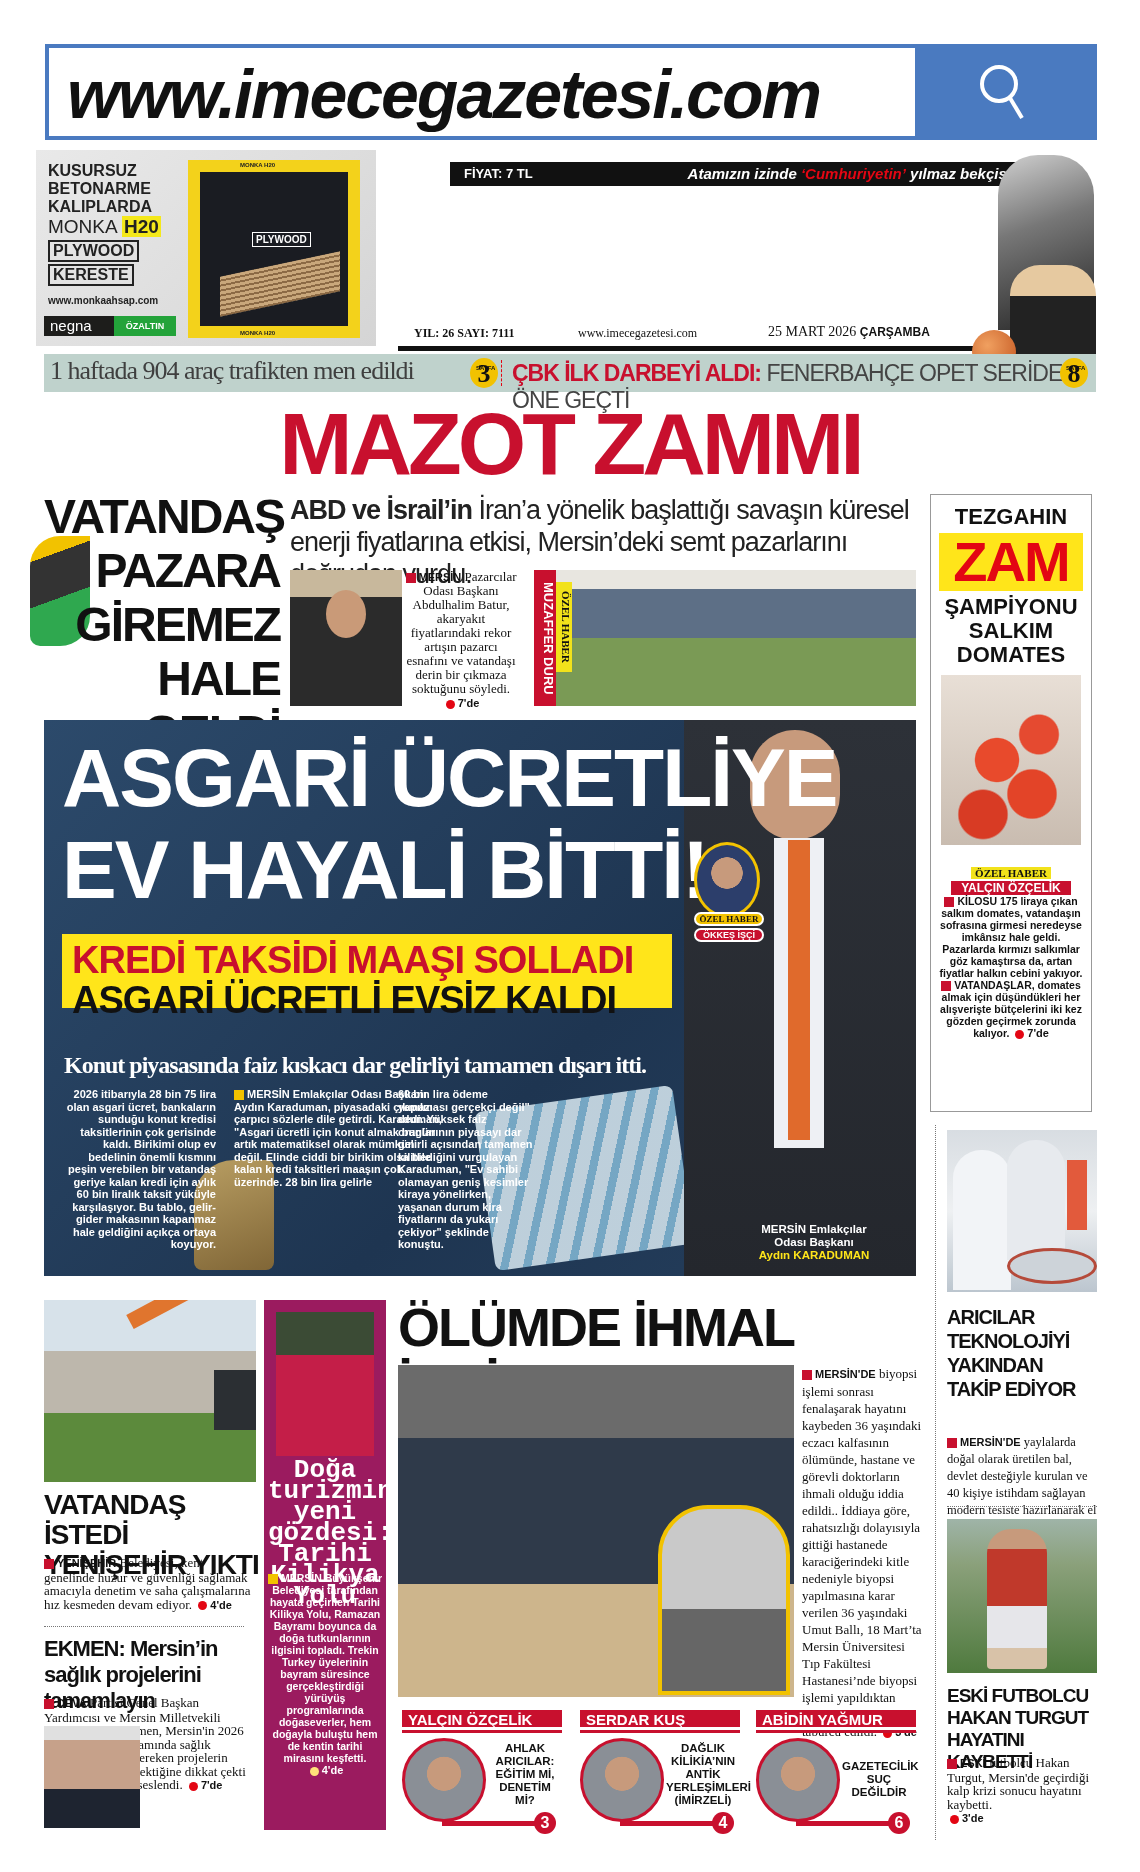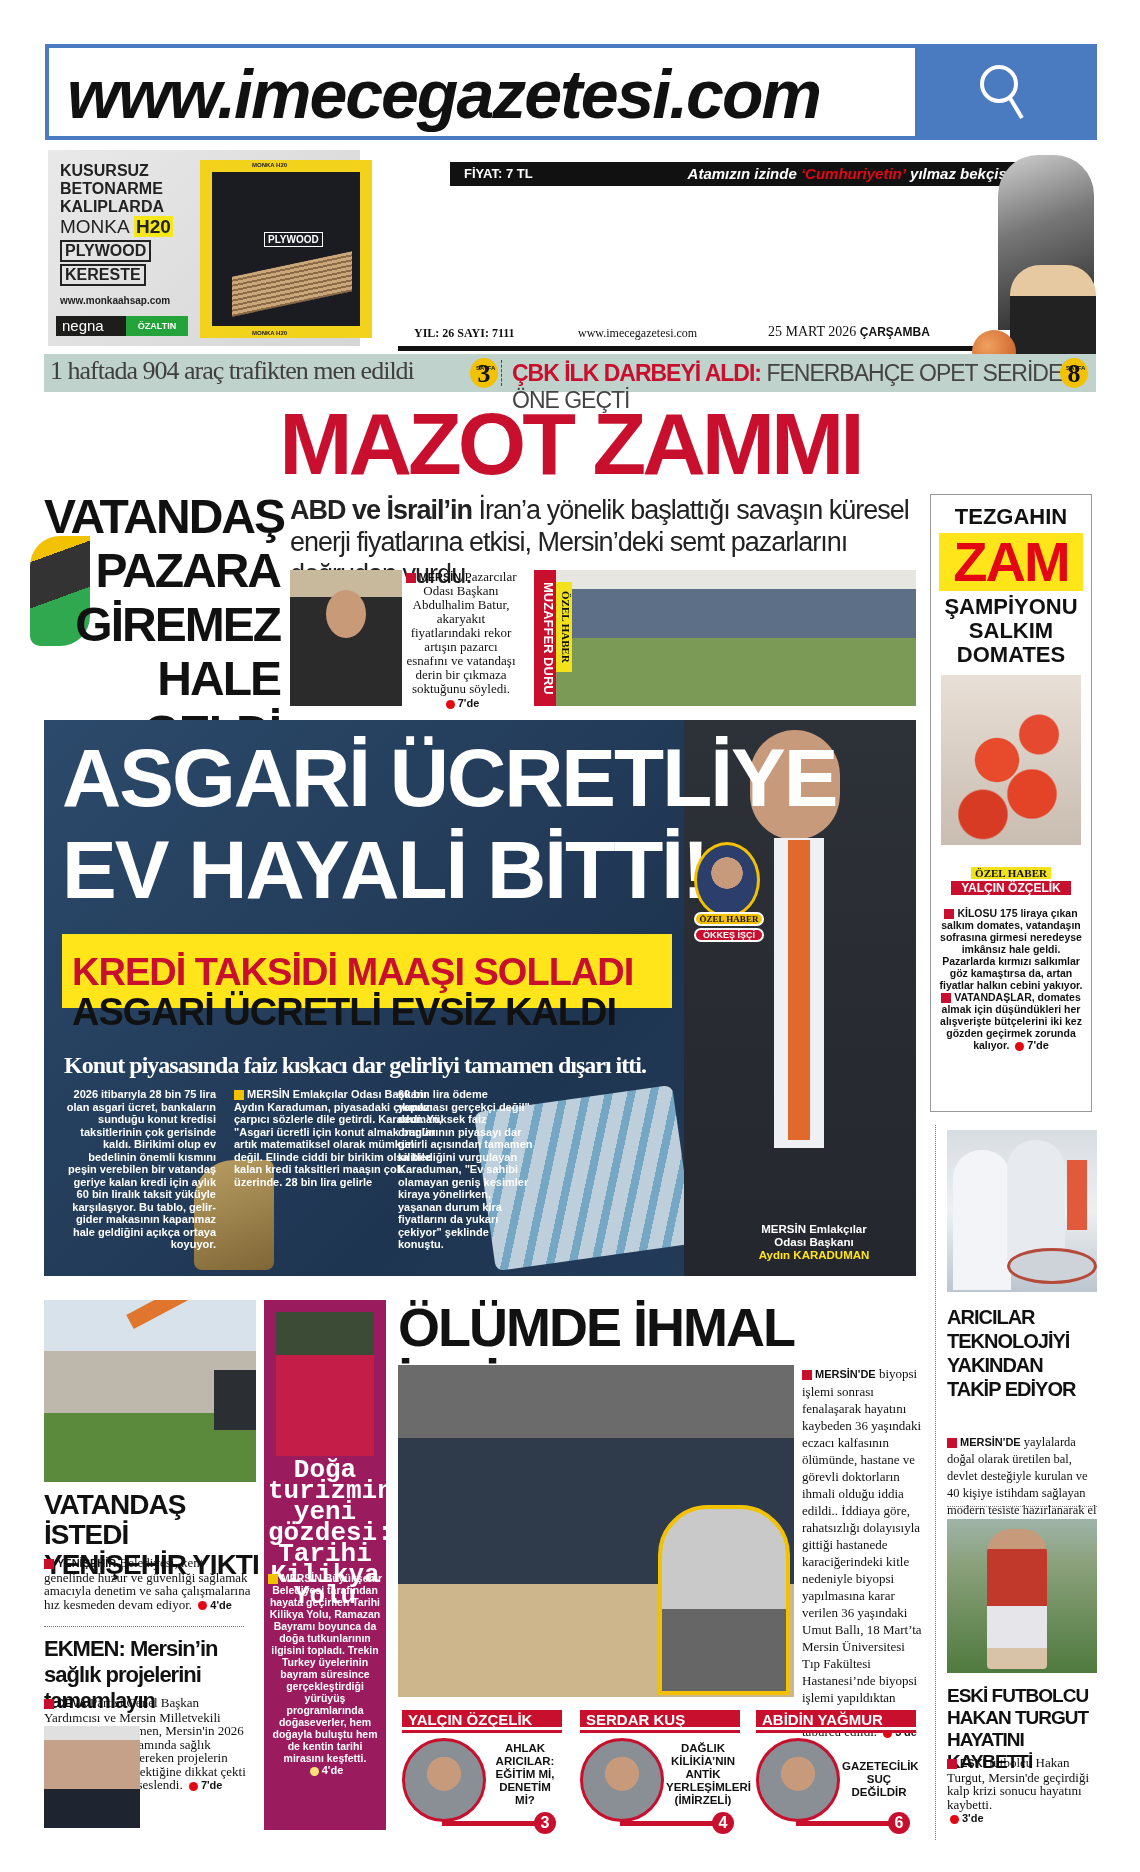--- a/index.html
+++ b/index.html
@@ -13,21 +13,21 @@
   .dot.y{background:#ffe27a}
   .ref{font-weight:bold;font-size:11px}
   .photo{overflow:hidden}
 
   
   #urlbar{left:45px;top:44px;width:1052px;height:96px;border:4px solid #4a7ac0;background:#fff}
   #urlbar .txt{position:absolute;left:18px;top:4px;font-size:68px;font-weight:900;font-style:italic;letter-spacing:-2px;color:#111;line-height:84px}
   #urlbar .btn{position:absolute;right:0;top:0;width:178px;height:100%;background:#4a7ac0;display:flex;align-items:center;justify-content:center}
 
   
-  #ad{left:48px;top:150px;width:312px;height:196px;background:linear-gradient(135deg,#e9e9e9,#d5d5d5)}
+  #ad{left:36px;top:150px;width:340px;height:196px;background:linear-gradient(135deg,#e9e9e9,#d5d5d5)}
   #ad .lines{position:absolute;left:12px;top:12px;font-weight:900;font-size:16px;line-height:18px;color:#222}
   #ad .brand{font-size:19px;font-weight:400;line-height:22px}
   #ad .h20{background:#f4e81a;font-weight:900;padding:0 2px}
   #ad .box{border:2px solid #222;padding:0 3px;font-size:16px;font-weight:900;display:inline-block;margin-top:2px;line-height:18px}
   #ad .web{font-size:10px;font-weight:bold;margin-top:6px}
   #ad .negna{position:absolute;left:8px;bottom:10px;width:70px;height:20px;background:#1d1d1b;color:#fff;font-size:15px;padding-left:6px;line-height:20px}
   #ad .ozaltin{position:absolute;left:78px;bottom:10px;width:62px;height:20px;background:#23a33a;color:#fff;font-size:9px;font-weight:bold;line-height:20px;text-align:center}
   #ad .frame{position:absolute;left:152px;top:10px;width:172px;height:178px;border:12px solid #f3d21b;background:#1a1c22}
   #ad .frame .ply{position:absolute;left:52px;top:60px;border:1px solid #fff;color:#fff;font-size:10px;font-weight:bold;padding:1px 3px}
   #ad .frame .lbl{position:absolute;font-size:6px;font-weight:bold;color:#222}
@@ -75,26 +75,26 @@
   #market .tag2{position:absolute;left:22px;top:12px;width:16px;height:90px;background:#f2e21b;color:#111;writing-mode:vertical-rl;font-family:"Liberation Serif",serif;font-size:11px;font-weight:bold;text-align:center}
 
   
   #tom{left:930px;top:494px;width:162px;height:618px;border:1px solid #999}
   #tom .hd{text-align:center;font-weight:900;font-size:22px;line-height:24px;margin-top:10px}
   #tom .zam{margin:4px 8px;background:#ffe51a;color:#e30613;font-size:56px;font-weight:900;line-height:58px;text-align:center;letter-spacing:-2px}
   #tom .photo{margin:8px 10px 0;height:170px;background:radial-gradient(circle at 40% 50%,#e84a2c 0 18%,transparent 19%),radial-gradient(circle at 65% 70%,#e34428 0 16%,transparent 17%),radial-gradient(circle at 30% 82%,#d83b24 0 14%,transparent 15%),radial-gradient(circle at 70% 35%,#e54a30 0 13%,transparent 14%),linear-gradient(#e8dfd6,#c9bcb0)}
   #tom .oz{text-align:center;margin-top:18px}
   #tom .oz .a{display:inline-block;background:#f2e21b;font-family:"Liberation Serif",serif;font-weight:bold;font-size:11px;padding:0 4px}
   #tom .oz .b{display:block;margin:0 20px;background:#c8102e;color:#fff;font-weight:900;font-size:12px}
-  #tom .body{font-size:10.5px;font-weight:bold;text-align:center;line-height:12px;padding:12px 6px 0}
+  #tom .body{font-size:10.5px;font-weight:bold;text-align:center;line-height:12px;padding:0 6px 0}
 
   
   #asg{left:44px;top:720px;width:872px;height:556px;background:linear-gradient(135deg,#2c4a6b,#1e3551 60%,#253f5d)}
   #asg .h1{position:absolute;left:18px;top:12px;font-size:82px;font-weight:900;color:#fff;line-height:92px;letter-spacing:-2px}
-  #asg .yb{position:absolute;left:18px;top:214px;width:610px;height:74px;background:#ffe51a;padding:18px 10px}
+  #asg .yb{position:absolute;left:18px;top:214px;width:610px;height:74px;background:#ffe51a;padding:6px 10px}
   #asg .yb .r{font-size:38px;font-weight:900;color:#c8102e;line-height:40px;letter-spacing:-1px}
   #asg .yb .k{font-size:38px;font-weight:900;color:#111;line-height:40px;letter-spacing:-1px}
   #asg .sub{position:absolute;left:20px;top:332px;font-family:"Liberation Serif",serif;font-weight:bold;color:#fff;font-size:24px;letter-spacing:-1px}
   #asg .c1{position:absolute;left:20px;top:368px;width:152px;font-size:11px;line-height:12.5px;color:#fff;text-align:right;font-weight:bold}
   #asg .c2{position:absolute;left:190px;top:368px;width:210px;font-size:11px;line-height:12.5px;color:#fff;font-weight:bold}
   #asg .c3{position:absolute;left:356px;top:368px;width:136px;font-size:11px;line-height:12.5px;color:#fff;font-weight:bold}
   #asg .money{position:absolute;left:440px;top:378px;width:200px;height:160px;background:repeating-linear-gradient(110deg,#cfe0ea 0 14px,#7fb3d0 14px 22px);border-radius:8px;transform:rotate(-8deg);opacity:.9}
   #asg .keys{position:absolute;left:150px;top:440px;width:80px;height:110px;background:linear-gradient(160deg,#c9a964,#8b6b33);border-radius:40px 8px 8px 8px;opacity:.9}
   #asg .man{position:absolute;left:640px;top:0;width:232px;height:556px;background:linear-gradient(180deg,#2d3138 0,#24272d 100%)}
   #asg .man .head{position:absolute;left:66px;top:10px;width:90px;height:110px;border-radius:45px;background:#c79a7c}

